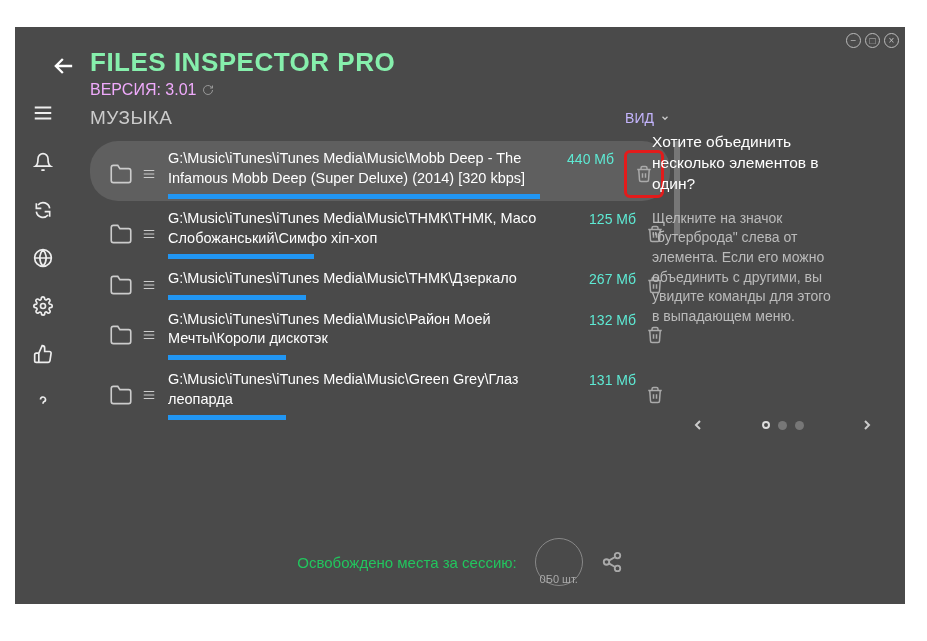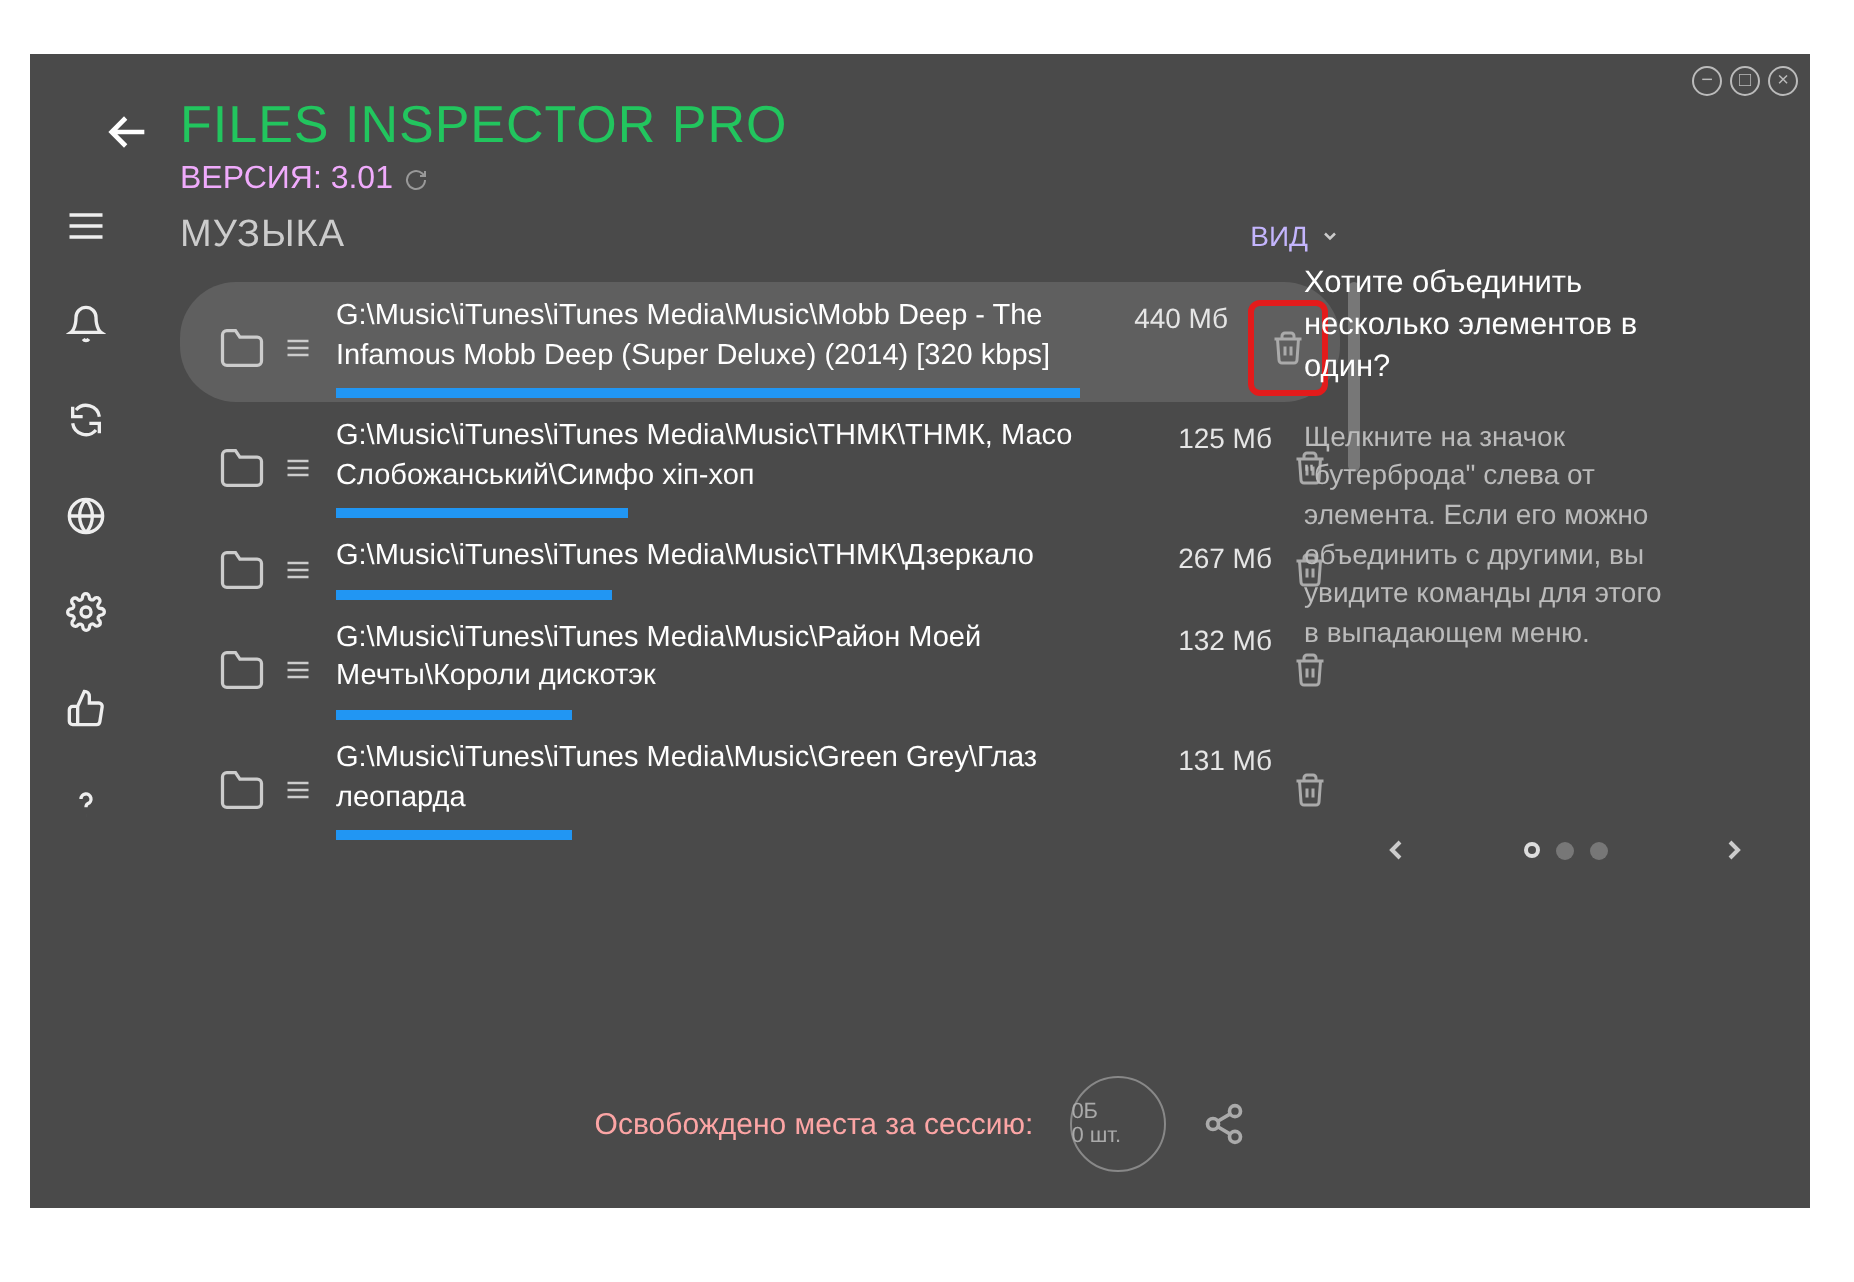--- a/index.html
+++ b/index.html
@@ -1,53 +1,53 @@
 <!DOCTYPE html>
 <html><head>
 <meta charset="utf-8">
 <style>
   * { box-sizing: border-box; margin: 0; padding: 0; }
   body { background: #fff; font-family: "Segoe UI", Arial, sans-serif; width: 927px; height: 641px; overflow: hidden; }
   .window { position: absolute; left: 15px; top: 27px; width: 890px; height: 577px; background: #4a4a4a; color: #ddd; }
   .win-controls { position: absolute; right: 6px; top: 6px; display: flex; gap: 4px; }
   .win-btn { width: 15px; height: 15px; border: 1.5px solid #bbb; border-radius: 50%; display: flex; align-items: center; justify-content: center; font-size: 10px; color: #bbb; line-height: 1; cursor: pointer; }
   .back-arrow { position: absolute; left: 35px; top: 25px; color: #fff; cursor: pointer; }
-  .title { position: absolute; left: 75px; top: 20px; font-size: 26px; font-weight: 400; color: #22c55e; letter-spacing: .5px; }
+  .title { position: absolute; left: 75px; top: 20px; font-size: 26px; font-weight: 700; color: #86efac; letter-spacing: .5px; }
   .subtitle { position: absolute; left: 75px; top: 54px; font-size: 16px; color: #f0abfc; display: flex; align-items: center; gap: 6px; }
   .sidebar { position: absolute; left: 0; top: 70px; width: 55px; display: flex; flex-direction: column; align-items: center; gap: 28px; padding-top: 5px; }
   .sidebar .ico { color: #eee; cursor: pointer; }
   .content { position: absolute; left: 75px; top: 80px; width: 790px; }
   .section-head { display: flex; align-items: center; width: 580px; margin-bottom: 12px; }
   .section-title { font-size: 19px; color: #ccc; letter-spacing: .5px; }
   .spacer { flex: 1; }
   .view-selector { display: flex; align-items: center; gap: 6px; color: #c4b5fd; font-size: 14px; cursor: pointer; }
   .list { width: 580px; position: relative; }
   .scrollbar-track { position: absolute; right: -10px; top: 0; width: 6px; height: 330px; }
   .scrollbar-thumb { position: absolute; top: 0; width: 6px; height: 95px; background: #777; border-radius: 3px; }
   .row { display: flex; align-items: center; padding: 8px 6px 2px 18px; position: relative; }
   .row.selected { background: #5f5f5f; border-radius: 28px; }
   .folder-ico { margin-right: 8px; }
   .handle-ico { margin-right: 12px; cursor: pointer; }
   .row-main { flex: 1; min-width: 0; }
   .row-path { font-size: 14.5px; color: #fff; line-height: 1.35; }
   .row-bar { height: 5px; margin-top: 6px; background: transparent; width: 100%; }
   .row-bar-inner { height: 100%; background: #2196f3; }
-  .row-size { font-size: 14px; color: #e5e5e5; width: 64px; text-align: right; margin-left: 10px; margin-right: 10px; align-self: flex-start; padding-top: 2px; }
+  .row-size { font-size: 14px; color: #5eead4; width: 64px; text-align: right; margin-left: 10px; margin-right: 10px; align-self: flex-start; padding-top: 2px; }
   .del-ico { align-self: center; cursor: pointer; position: relative; }
   .del-highlight { border: 3px solid #e31b1b; border-radius: 6px; padding: 12px 8px; }
   .info-panel { position: absolute; left: 637px; top: 105px; width: 185px; }
   .info-title { font-size: 15.5px; color: #fff; line-height: 1.35; margin-bottom: 14px; }
   .info-body { font-size: 14px; color: #bbb; line-height: 1.4; }
   .pager { position: absolute; left: 675px; top: 390px; width: 185px; display: flex; align-items: center; justify-content: space-between; }
   .pager .dots { display: flex; gap: 8px; }
   .pager .dot { width: 9px; height: 9px; border-radius: 50%; background: #777; }
   .pager .dot.active { background: transparent; border: 2px solid #ddd; width: 8px; height: 8px; }
   .footer { position: absolute; left: 0; bottom: 18px; width: 100%; display: flex; align-items: center; justify-content: center; gap: 18px; }
-  .footer-text { color: #fca5a5; font-size: 15px; text-align: right; }
-  .session-circle { width: 48px; height: 48px; border: 1.5px solid #888; border-radius: 50%; display: flex; flex-direction: column; align-items: flex-start; justify-content: center; font-size: 11px; color: #aaa; line-height: 1.1; }
+  .footer-text { color: #22c55e; font-size: 15px; text-align: right; }
+  .session-circle { width: 48px; height: 48px; border: 1.5px solid #888; border-radius: 50%; display: flex; flex-direction: row; align-items: flex-end; justify-content: center; font-size: 11px; color: #aaa; line-height: 1.1; }
   svg { display: block; }
 </style>
 </head>
 <body>
 
 <div class="window">
 
   <div class="win-controls">
     <div class="win-btn">−</div>
     <div class="win-btn">□</div>

